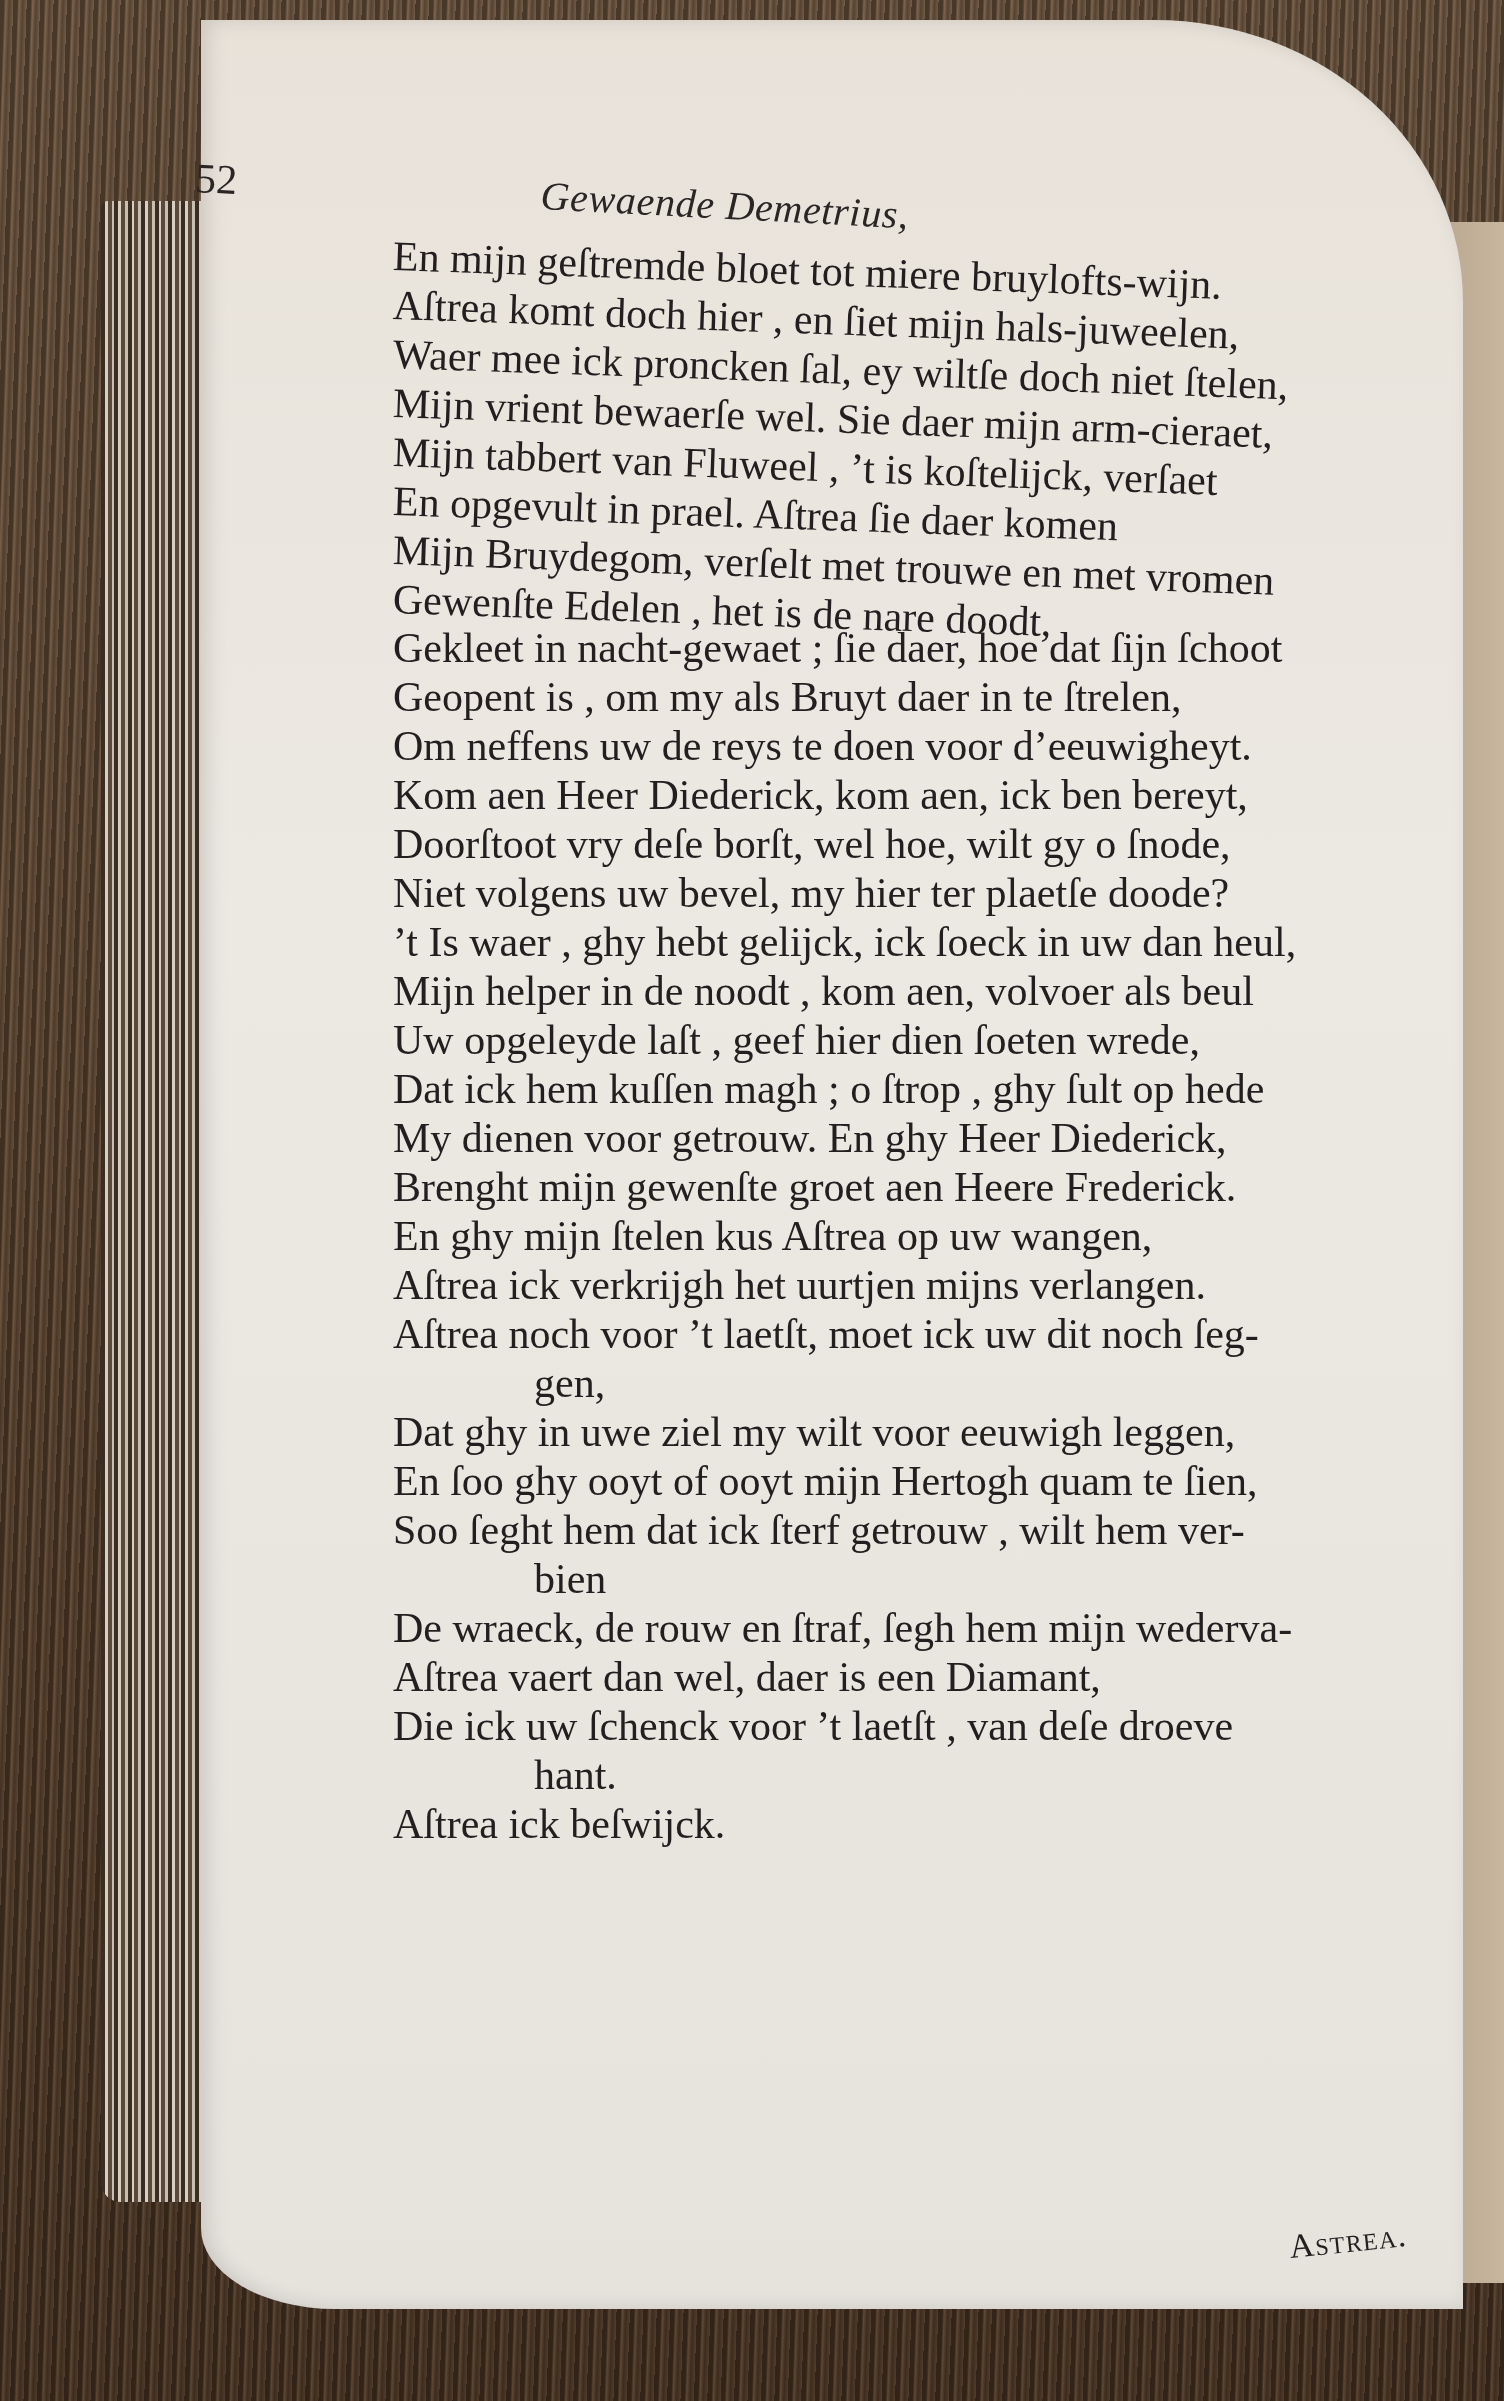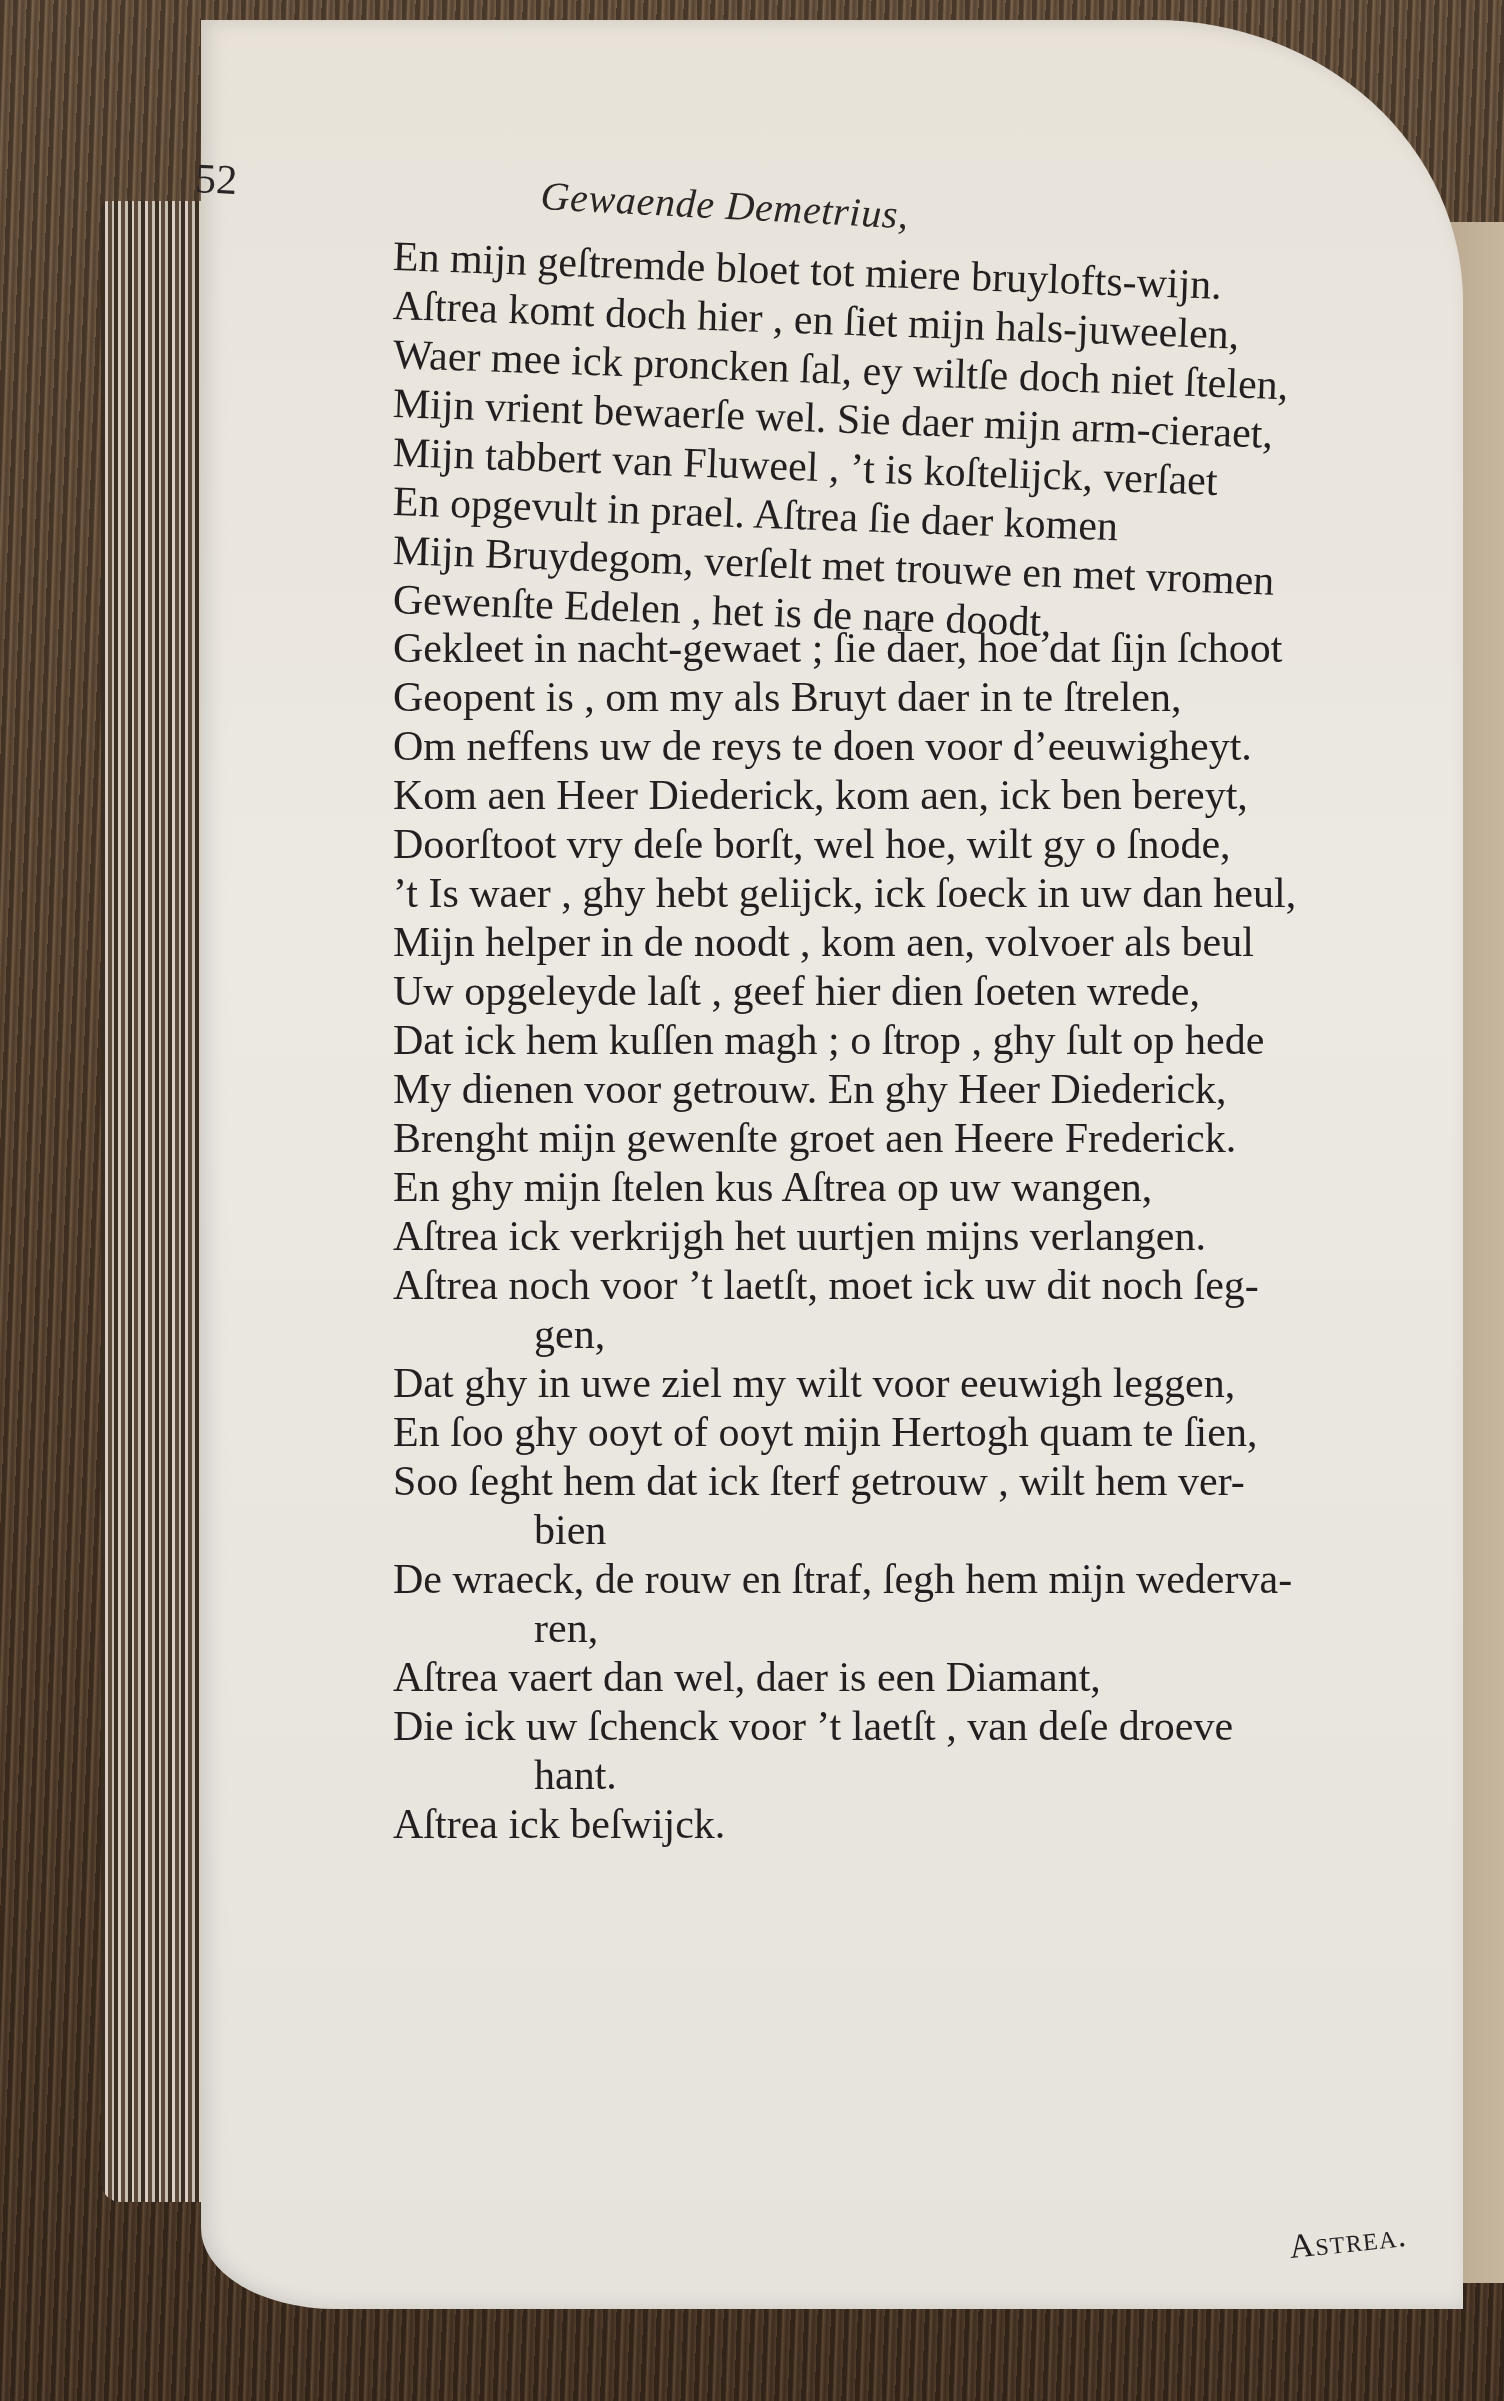--- a/index.html
+++ b/index.html
@@ -61,36 +61,36 @@
   <div class="line">Mijn vrient bewaerſe wel. Sie daer mijn arm-cieraet,</div>
   <div class="line">Mijn tabbert van Fluweel , ’t is koſtelijck, verſaet</div>
   <div class="line">En opgevult in prael. Aſtrea ſie daer komen</div>
   <div class="line">Mijn Bruydegom, verſelt met trouwe en met vromen</div>
   <div class="line">Gewenſte Edelen , het is de nare doodt,</div>
   <div class="line">Gekleet in nacht-gewaet ; ſie daer, hoe dat ſijn ſchoot</div>
   <div class="line">Geopent is , om my als Bruyt daer in te ſtrelen,</div>
   <div class="line">Om neffens uw de reys te doen voor d’eeuwigheyt.</div>
   <div class="line">Kom aen Heer Diederick, kom aen, ick ben bereyt,</div>
   <div class="line">Doorſtoot vry deſe borſt, wel hoe, wilt gy o ſnode,</div>
+  <div class="line">Niet volgens uw bevel, my hier ter plaetſe doode?</div>
   <div class="line">’t Is waer , ghy hebt gelijck, ick ſoeck in uw dan heul,</div>
   <div class="line">Mijn helper in de noodt , kom aen, volvoer als beul</div>
   <div class="line">Uw opgeleyde laſt , geef hier dien ſoeten wrede,</div>
   <div class="line">Dat ick hem kuſſen magh ; o ſtrop , ghy ſult op hede</div>
   <div class="line">My dienen voor getrouw. En ghy Heer Diederick,</div>
   <div class="line">Brenght mijn gewenſte groet aen Heere Frederick.</div>
   <div class="line">En ghy mijn ſtelen kus Aſtrea op uw wangen,</div>
   <div class="line">Aſtrea ick verkrijgh het uurtjen mijns verlangen.</div>
   <div class="line">Aſtrea noch voor ’t laetſt, moet ick uw dit noch ſeg-</div>
   <div class="line cont">gen,</div>
   <div class="line">Dat ghy in uwe ziel my wilt voor eeuwigh leggen,</div>
   <div class="line">En ſoo ghy ooyt of ooyt mijn Hertogh quam te ſien,</div>
   <div class="line">Soo ſeght hem dat ick ſterf getrouw , wilt hem ver-</div>
   <div class="line cont">bien</div>
   <div class="line">De wraeck, de rouw en ſtraf, ſegh hem mijn wederva-</div>
-  <div class="line cont">ren,</div>
   <div class="line">Aſtrea vaert dan wel, daer is een Diamant,</div>
   <div class="line">Die ick uw ſchenck voor ’t laetſt , van deſe droeve</div>
   <div class="line cont">hant.</div>
   <div class="line">Aſtrea ick beſwijck.</div>
 </div>
 
 <div class="catchword">Astrea.</div>
 
 
 </body></html>

